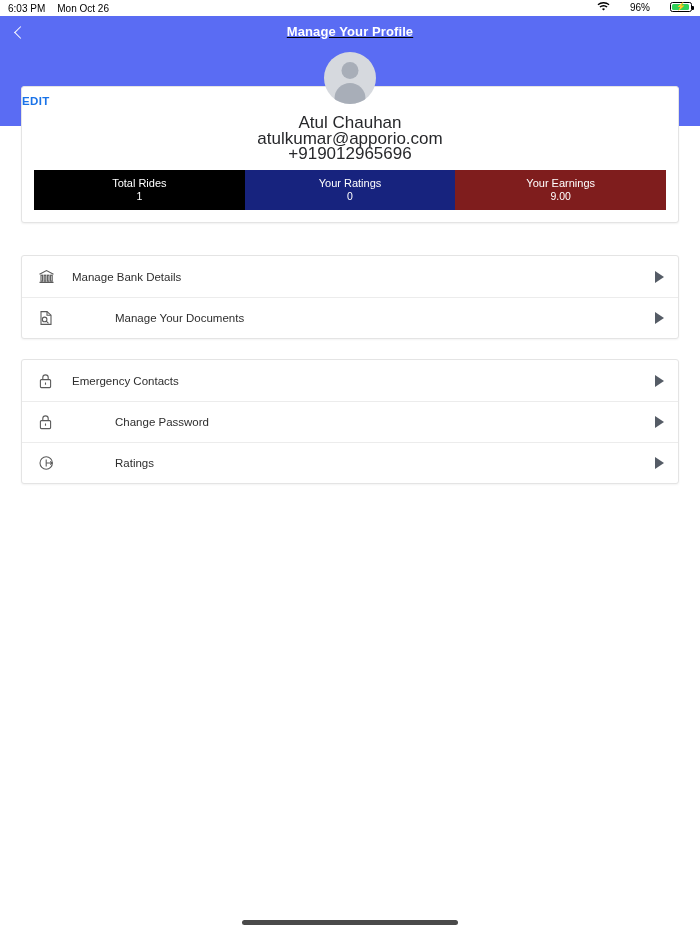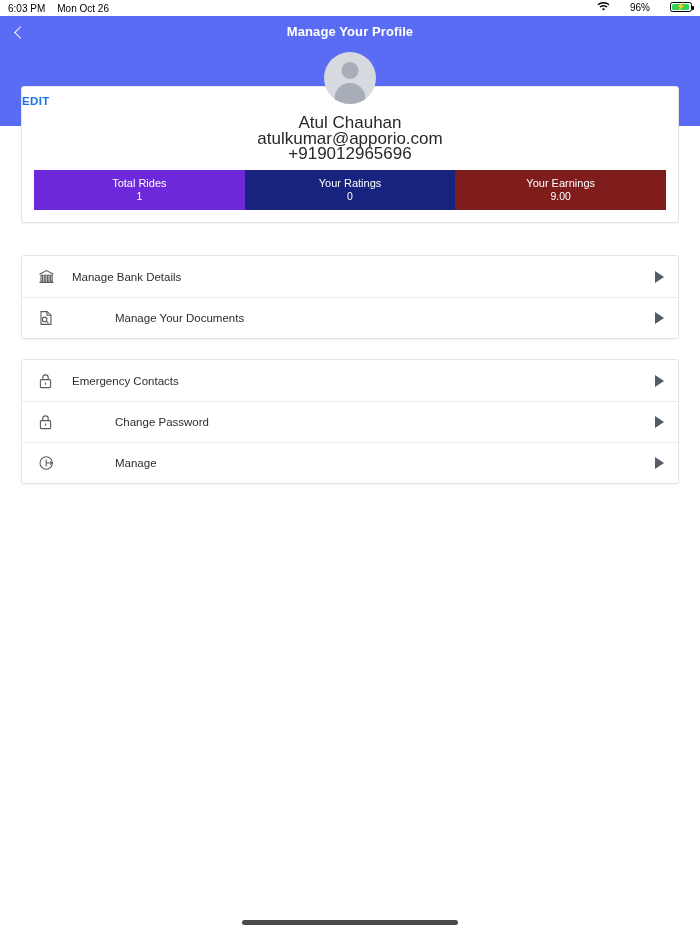--- a/index.html
+++ b/index.html
@@ -70,20 +70,21 @@
     height: 110px;
     background: #5a6cf3;
     width: 100%;
   }
   .header-bar {
     position: relative;
     height: 30px;
     display: flex;
     align-items: center;
     justify-content: center;
+    text-decoration: underline;
   }
   .header-title {
     color: #ffffff;
     font-size: 13px;
     font-weight: bold;
     letter-spacing: 0.1px;
   }
   .back-btn {
     position: absolute;
     left: 6px;
@@ -283,21 +284,21 @@
   <div class="profile-card">
     <div class="edit-row">
       <span class="edit-link">EDIT</span>
     </div>
     <div class="profile-info">
       <div>Atul Chauhan</div>
       <div>atulkumar@apporio.com</div>
       <div>+919012965696</div>
     </div>
     <div class="stats">
-      <div class="stat" style="background:#6d28d9">
+      <div class="stat" style="background:#000000">
         <div class="label">Total Rides</div>
         <div class="value">1</div>
       </div>
       <div class="stat" style="background:#17237e">
         <div class="label">Your Ratings</div>
         <div class="value">0</div>
       </div>
       <div class="stat" style="background:#7f1d1d">
         <div class="label">Your Earnings</div>
         <div class="value">9.00</div>
@@ -361,19 +362,19 @@
     </div>
     <div class="row">
       <span class="icon">
         <svg width="17" height="16" viewBox="0 0 17 16" fill="none" stroke="#5b5b5b" stroke-width="1.1">
           <circle cx="8.2" cy="8" r="6.2"></circle>
           <path d="M8.2 4.6v6.8"></path>
           <path d="M8.2 8H14"></path>
           <path d="M12.2 6.4L14 8l-1.8 1.6"></path>
         </svg>
       </span>
-      <span class="label">Manage</span>
+      <span class="label">Ratings</span>
       <span class="chev-right"></span>
     </div>
   </div>
 
   <div class="home-indicator"></div>
 </div>
 
 </body></html>

